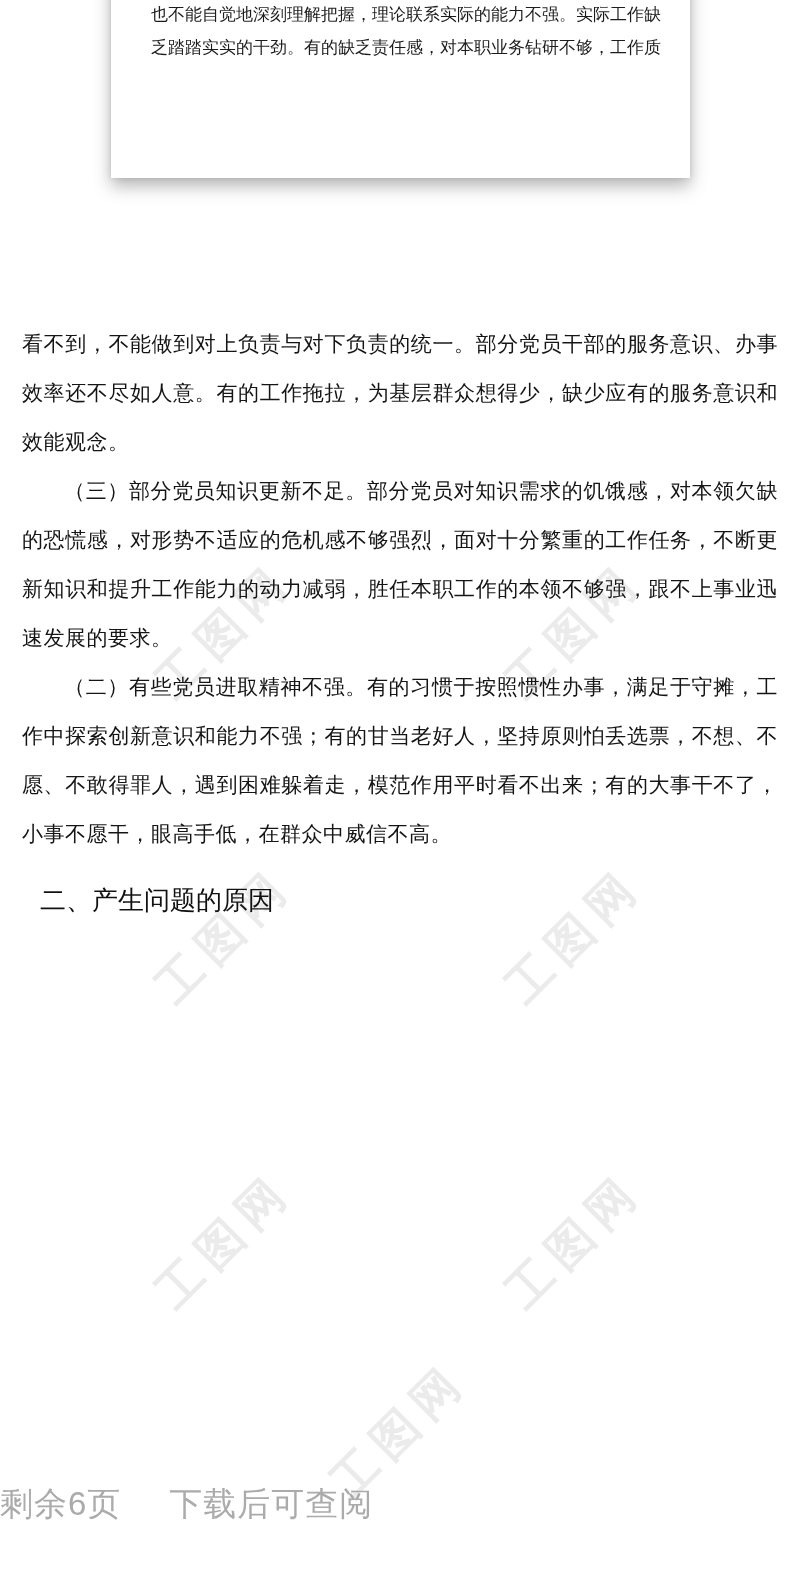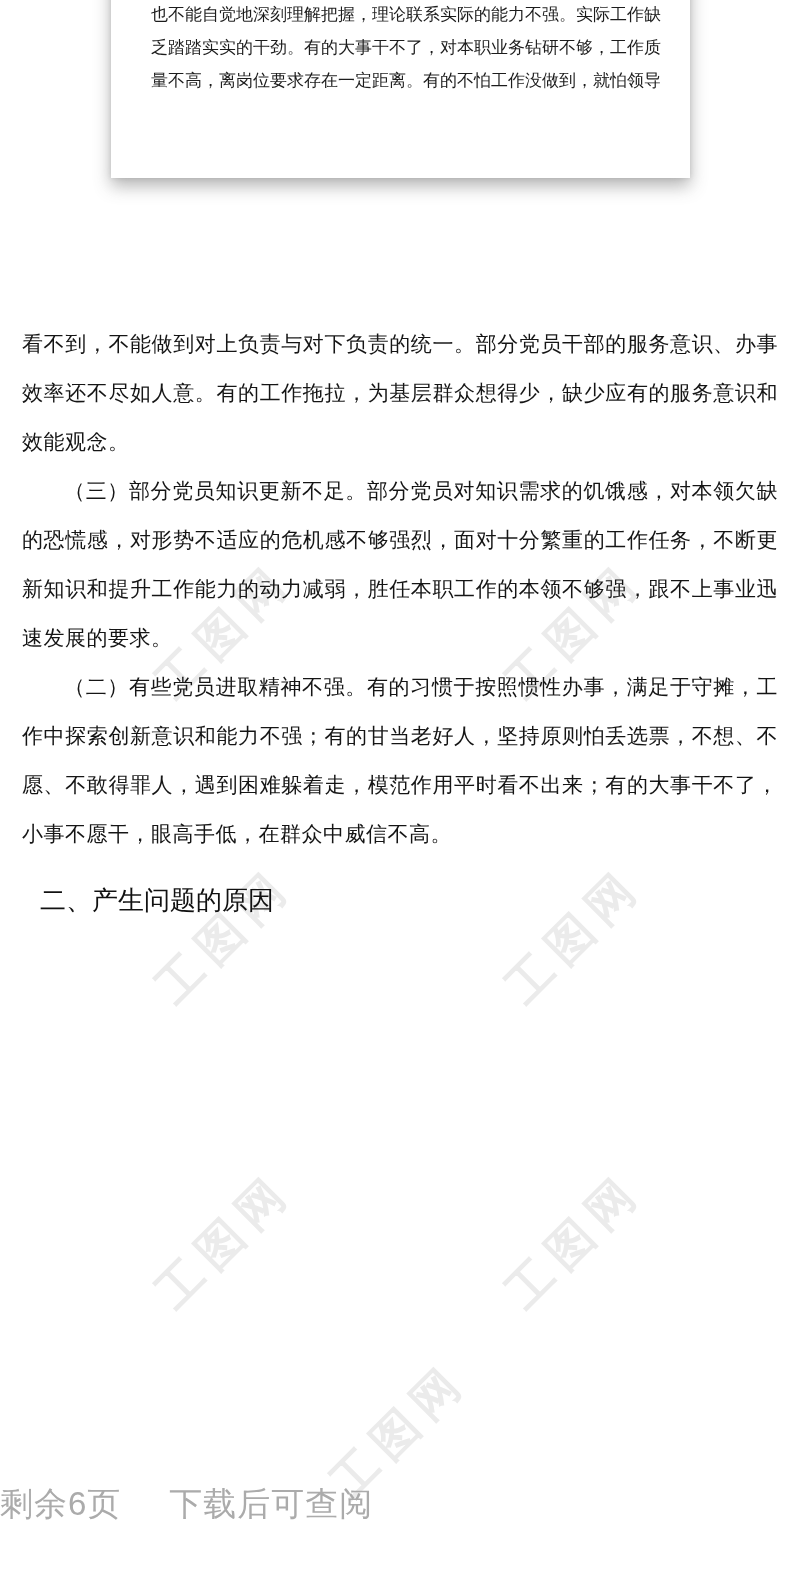--- a/index.html
+++ b/index.html
@@ -111,22 +111,21 @@
   <span class="watermark" style="left:490px; top:600px;">工图网</span>
   <span class="watermark" style="left:140px; top:905px;">工图网</span>
   <span class="watermark" style="left:490px; top:905px;">工图网</span>
   <span class="watermark" style="left:140px; top:1210px;">工图网</span>
   <span class="watermark" style="left:490px; top:1210px;">工图网</span>
   <span class="watermark" style="left:315px; top:1400px;">工图网</span>
 </div>
 
 <div class="prev-page-card">
   <p class="card-line">也不能自觉地深刻理解把握，理论联系实际的能力不强。实际工作缺</p>
-  <p class="card-line">乏踏踏实实的干劲。有的大事干不了，对本职业务钻研不够，工作质</p>
-  <p class="card-line">量不高，离岗位要求存在一定距离。有的不怕工作没做到，就怕领导</p>
+  <p class="card-line">乏踏踏实实的干劲。有的缺乏责任感，对本职业务钻研不够，工作质</p>
 </div>
 
 <div class="doc-body">
   <p class="para no-indent">看不到，不能做到对上负责与对下负责的统一。部分党员干部的服务意识、办事效率还不尽如人意。有的工作拖拉，为基层群众想得少，缺少应有的服务意识和效能观念。</p>
   <p class="para">（三）部分党员知识更新不足。部分党员对知识需求的饥饿感，对本领欠缺的恐慌感，对形势不适应的危机感不够强烈，面对十分繁重的工作任务，不断更新知识和提升工作能力的动力减弱，胜任本职工作的本领不够强，跟不上事业迅速发展的要求。</p>
   <p class="para">（二）有些党员进取精神不强。有的习惯于按照惯性办事，满足于守摊，工作中探索创新意识和能力不强；有的甘当老好人，坚持原则怕丢选票，不想、不愿、不敢得罪人，遇到困难躲着走，模范作用平时看不出来；有的大事干不了，小事不愿干，眼高手低，在群众中威信不高。</p>
   <h2 class="section-heading">二、产生问题的原因</h2>
 </div>
 
 <div class="footer-note">

